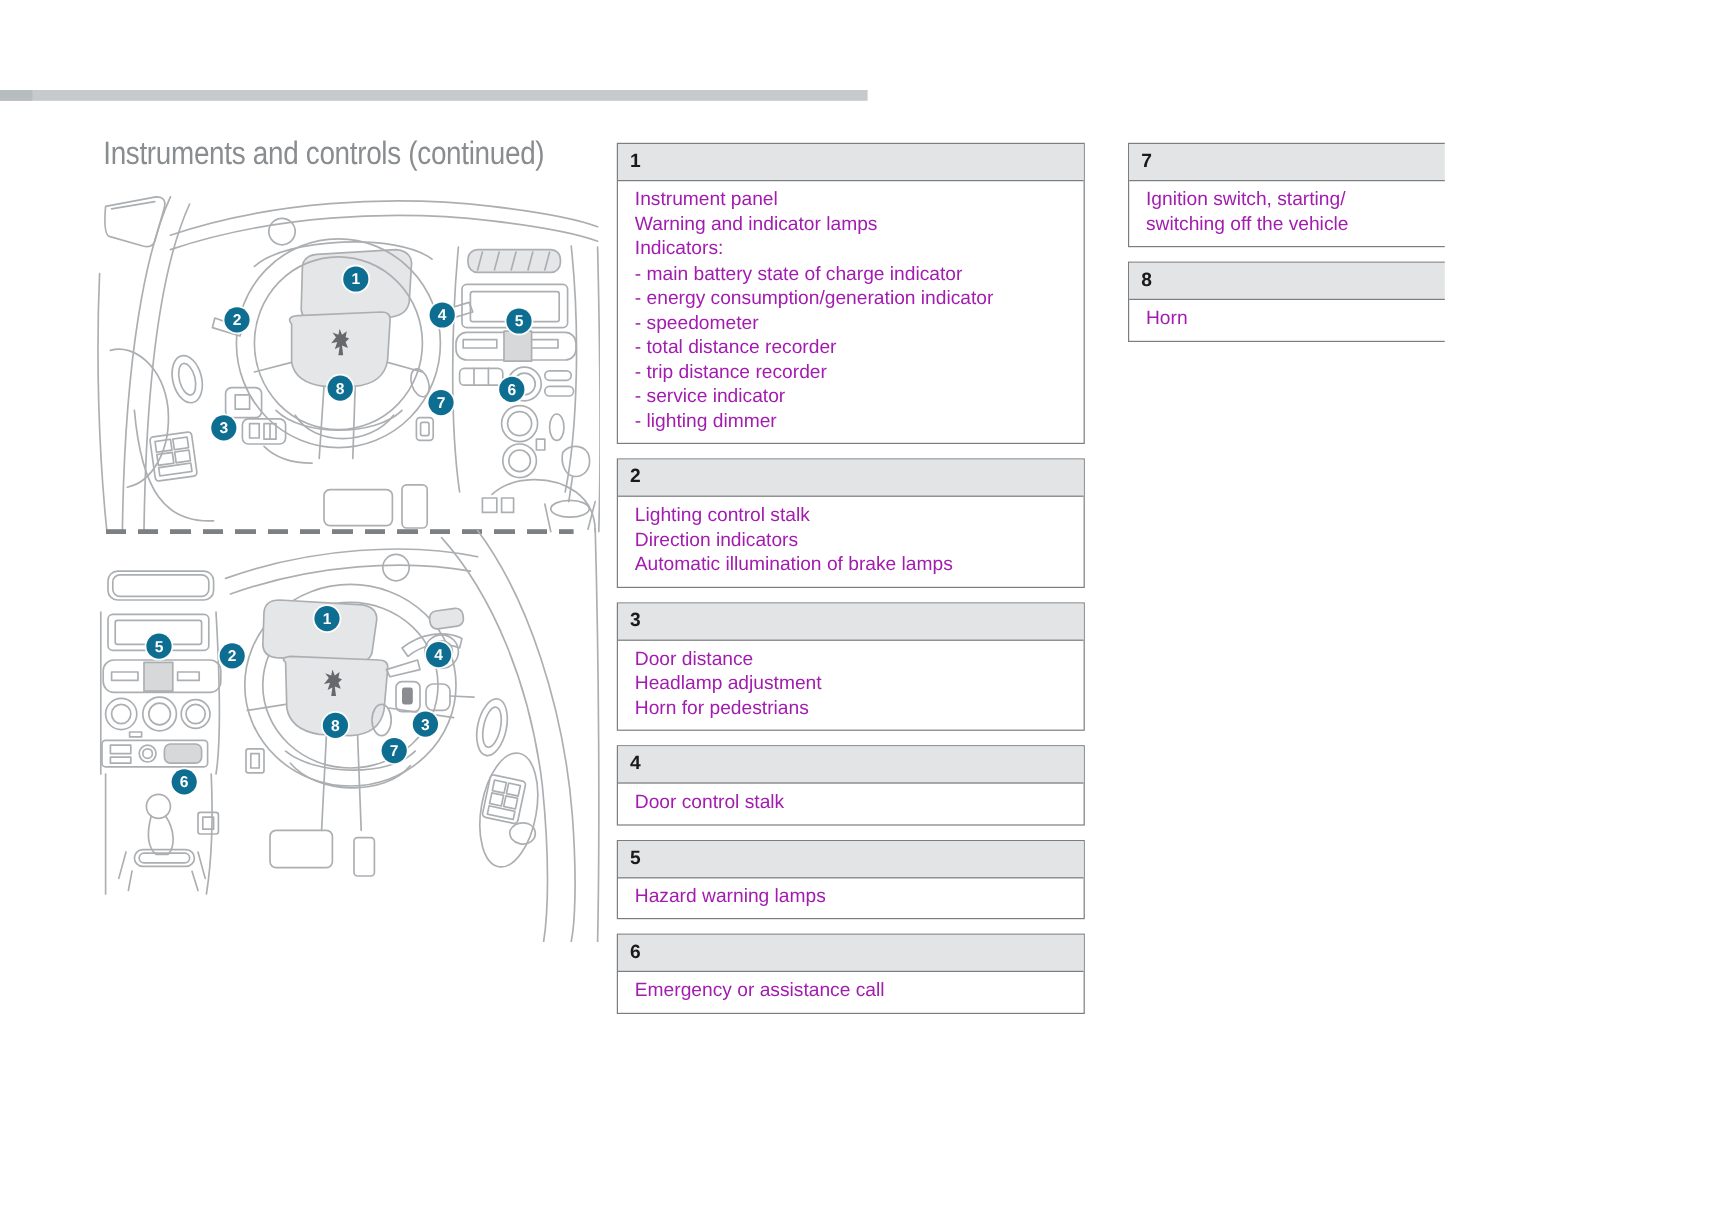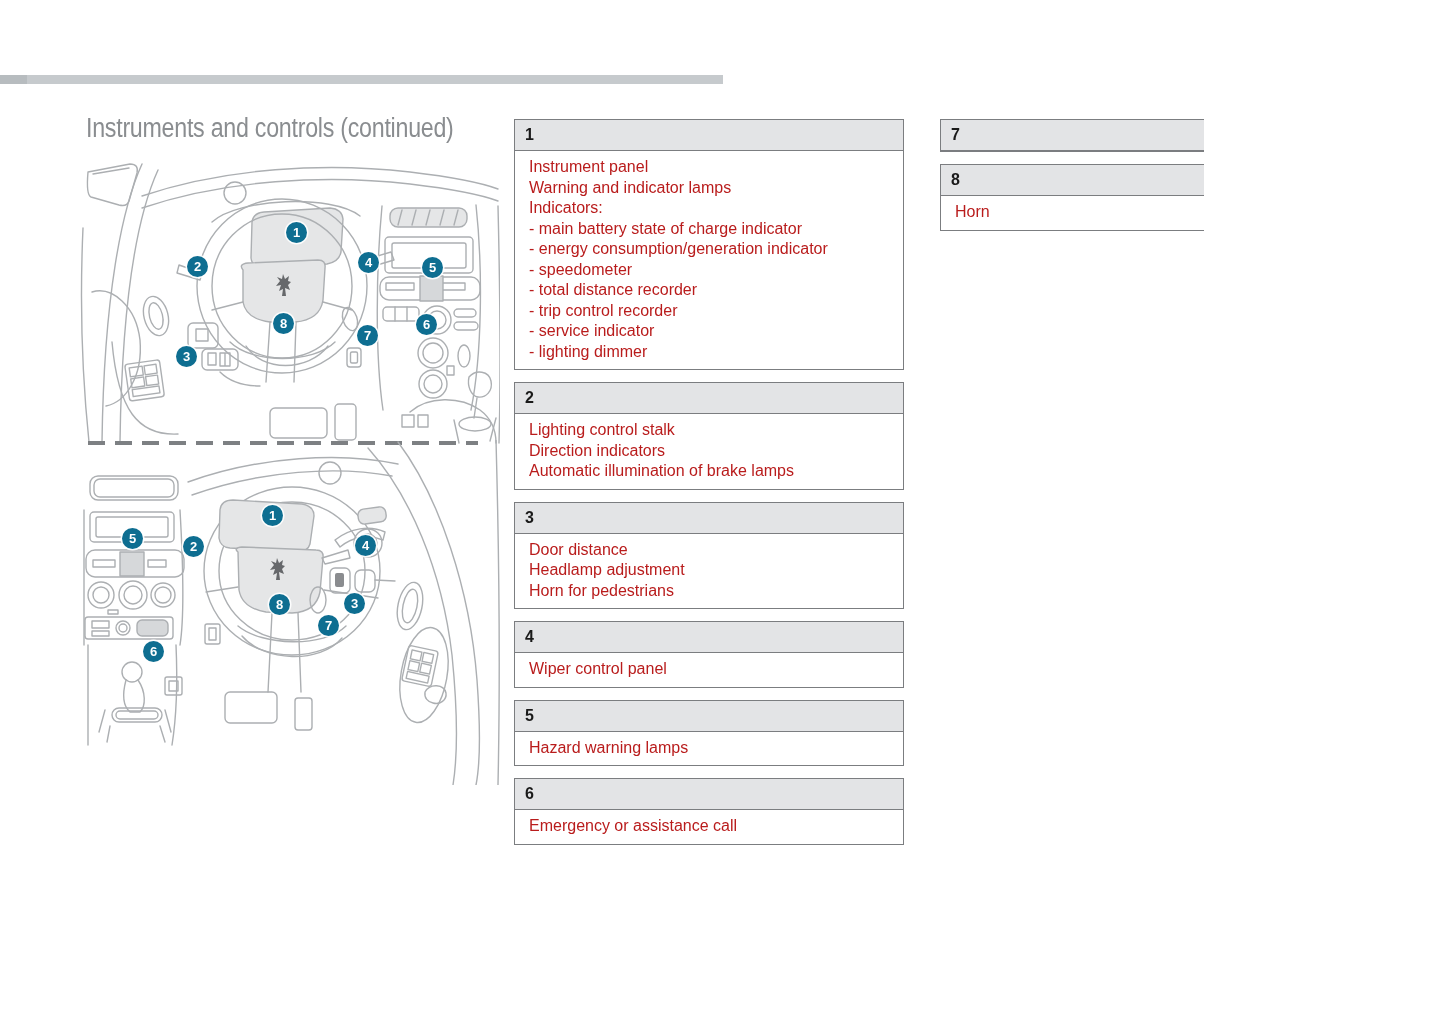--- a/index.html
+++ b/index.html
@@ -26,21 +26,21 @@
            box-shadow:0 0 0 1.5px rgba(255,255,255,.9);}
 
   
   .col{position:absolute;width:390px;}
   .col-mid{left:514px;top:119px;}
   .col-right{left:940px;top:119px;}
   .info-table{border:1.5px solid #7b7d80;margin-bottom:12px;background:#fff;}
   .it-header{height:30px;line-height:30px;padding-left:10px;background:#e3e4e6;
              border-bottom:1.5px solid #7b7d80;font-weight:bold;font-size:16px;color:#1a1a1a;}
   .it-body{padding:6px 10px 7px 10px;}
-  .it-line{font-size:16px;line-height:20.5px;color:#b91c1c;padding-left:4px;}
+  .it-line{font-size:16px;line-height:20.5px;color:#a21caf;padding-left:4px;}
 
   .page-number{position:absolute;left:1381px;top:944px;font-size:17px;font-weight:bold;color:#56585a;}
 </style>
 </head>
 <body>
 
 <div class="page">
 
   <div class="topbar">
     <div class="topbar-cap"></div>
@@ -238,21 +238,21 @@
     <div class="info-table">
       <div class="it-header">1</div>
       <div class="it-body">
         <div class="it-line">Instrument panel</div>
         <div class="it-line">Warning and indicator lamps</div>
         <div class="it-line">Indicators:</div>
         <div class="it-line">- main battery state of charge indicator</div>
         <div class="it-line">- energy consumption/generation indicator</div>
         <div class="it-line">- speedometer</div>
         <div class="it-line">- total distance recorder</div>
-        <div class="it-line">- trip control recorder</div>
+        <div class="it-line">- trip distance recorder</div>
         <div class="it-line">- service indicator</div>
         <div class="it-line">- lighting dimmer</div>
       </div>
     </div>
     <div class="info-table">
       <div class="it-header">2</div>
       <div class="it-body">
         <div class="it-line">Lighting control stalk</div>
         <div class="it-line">Direction indicators</div>
         <div class="it-line">Automatic illumination of brake lamps</div>
@@ -262,40 +262,44 @@
       <div class="it-header">3</div>
       <div class="it-body">
         <div class="it-line">Door distance</div>
         <div class="it-line">Headlamp adjustment</div>
         <div class="it-line">Horn for pedestrians</div>
       </div>
     </div>
     <div class="info-table">
       <div class="it-header">4</div>
       <div class="it-body">
-        <div class="it-line">Wiper control panel</div>
+        <div class="it-line">Door control stalk</div>
       </div>
     </div>
     <div class="info-table">
       <div class="it-header">5</div>
       <div class="it-body">
         <div class="it-line">Hazard warning lamps</div>
       </div>
     </div>
     <div class="info-table">
       <div class="it-header">6</div>
       <div class="it-body">
         <div class="it-line">Emergency or assistance call</div>
       </div>
     </div>
   </div>
 
   <div class="col col-right">
     <div class="info-table">
       <div class="it-header">7</div>
+      <div class="it-body">
+        <div class="it-line">Ignition switch, starting/</div>
+        <div class="it-line">switching off the vehicle</div>
+      </div>
     </div>
     <div class="info-table">
       <div class="it-header">8</div>
       <div class="it-body">
         <div class="it-line">Horn</div>
       </div>
     </div>
   </div>
 
   <div class="page-number">5</div>

